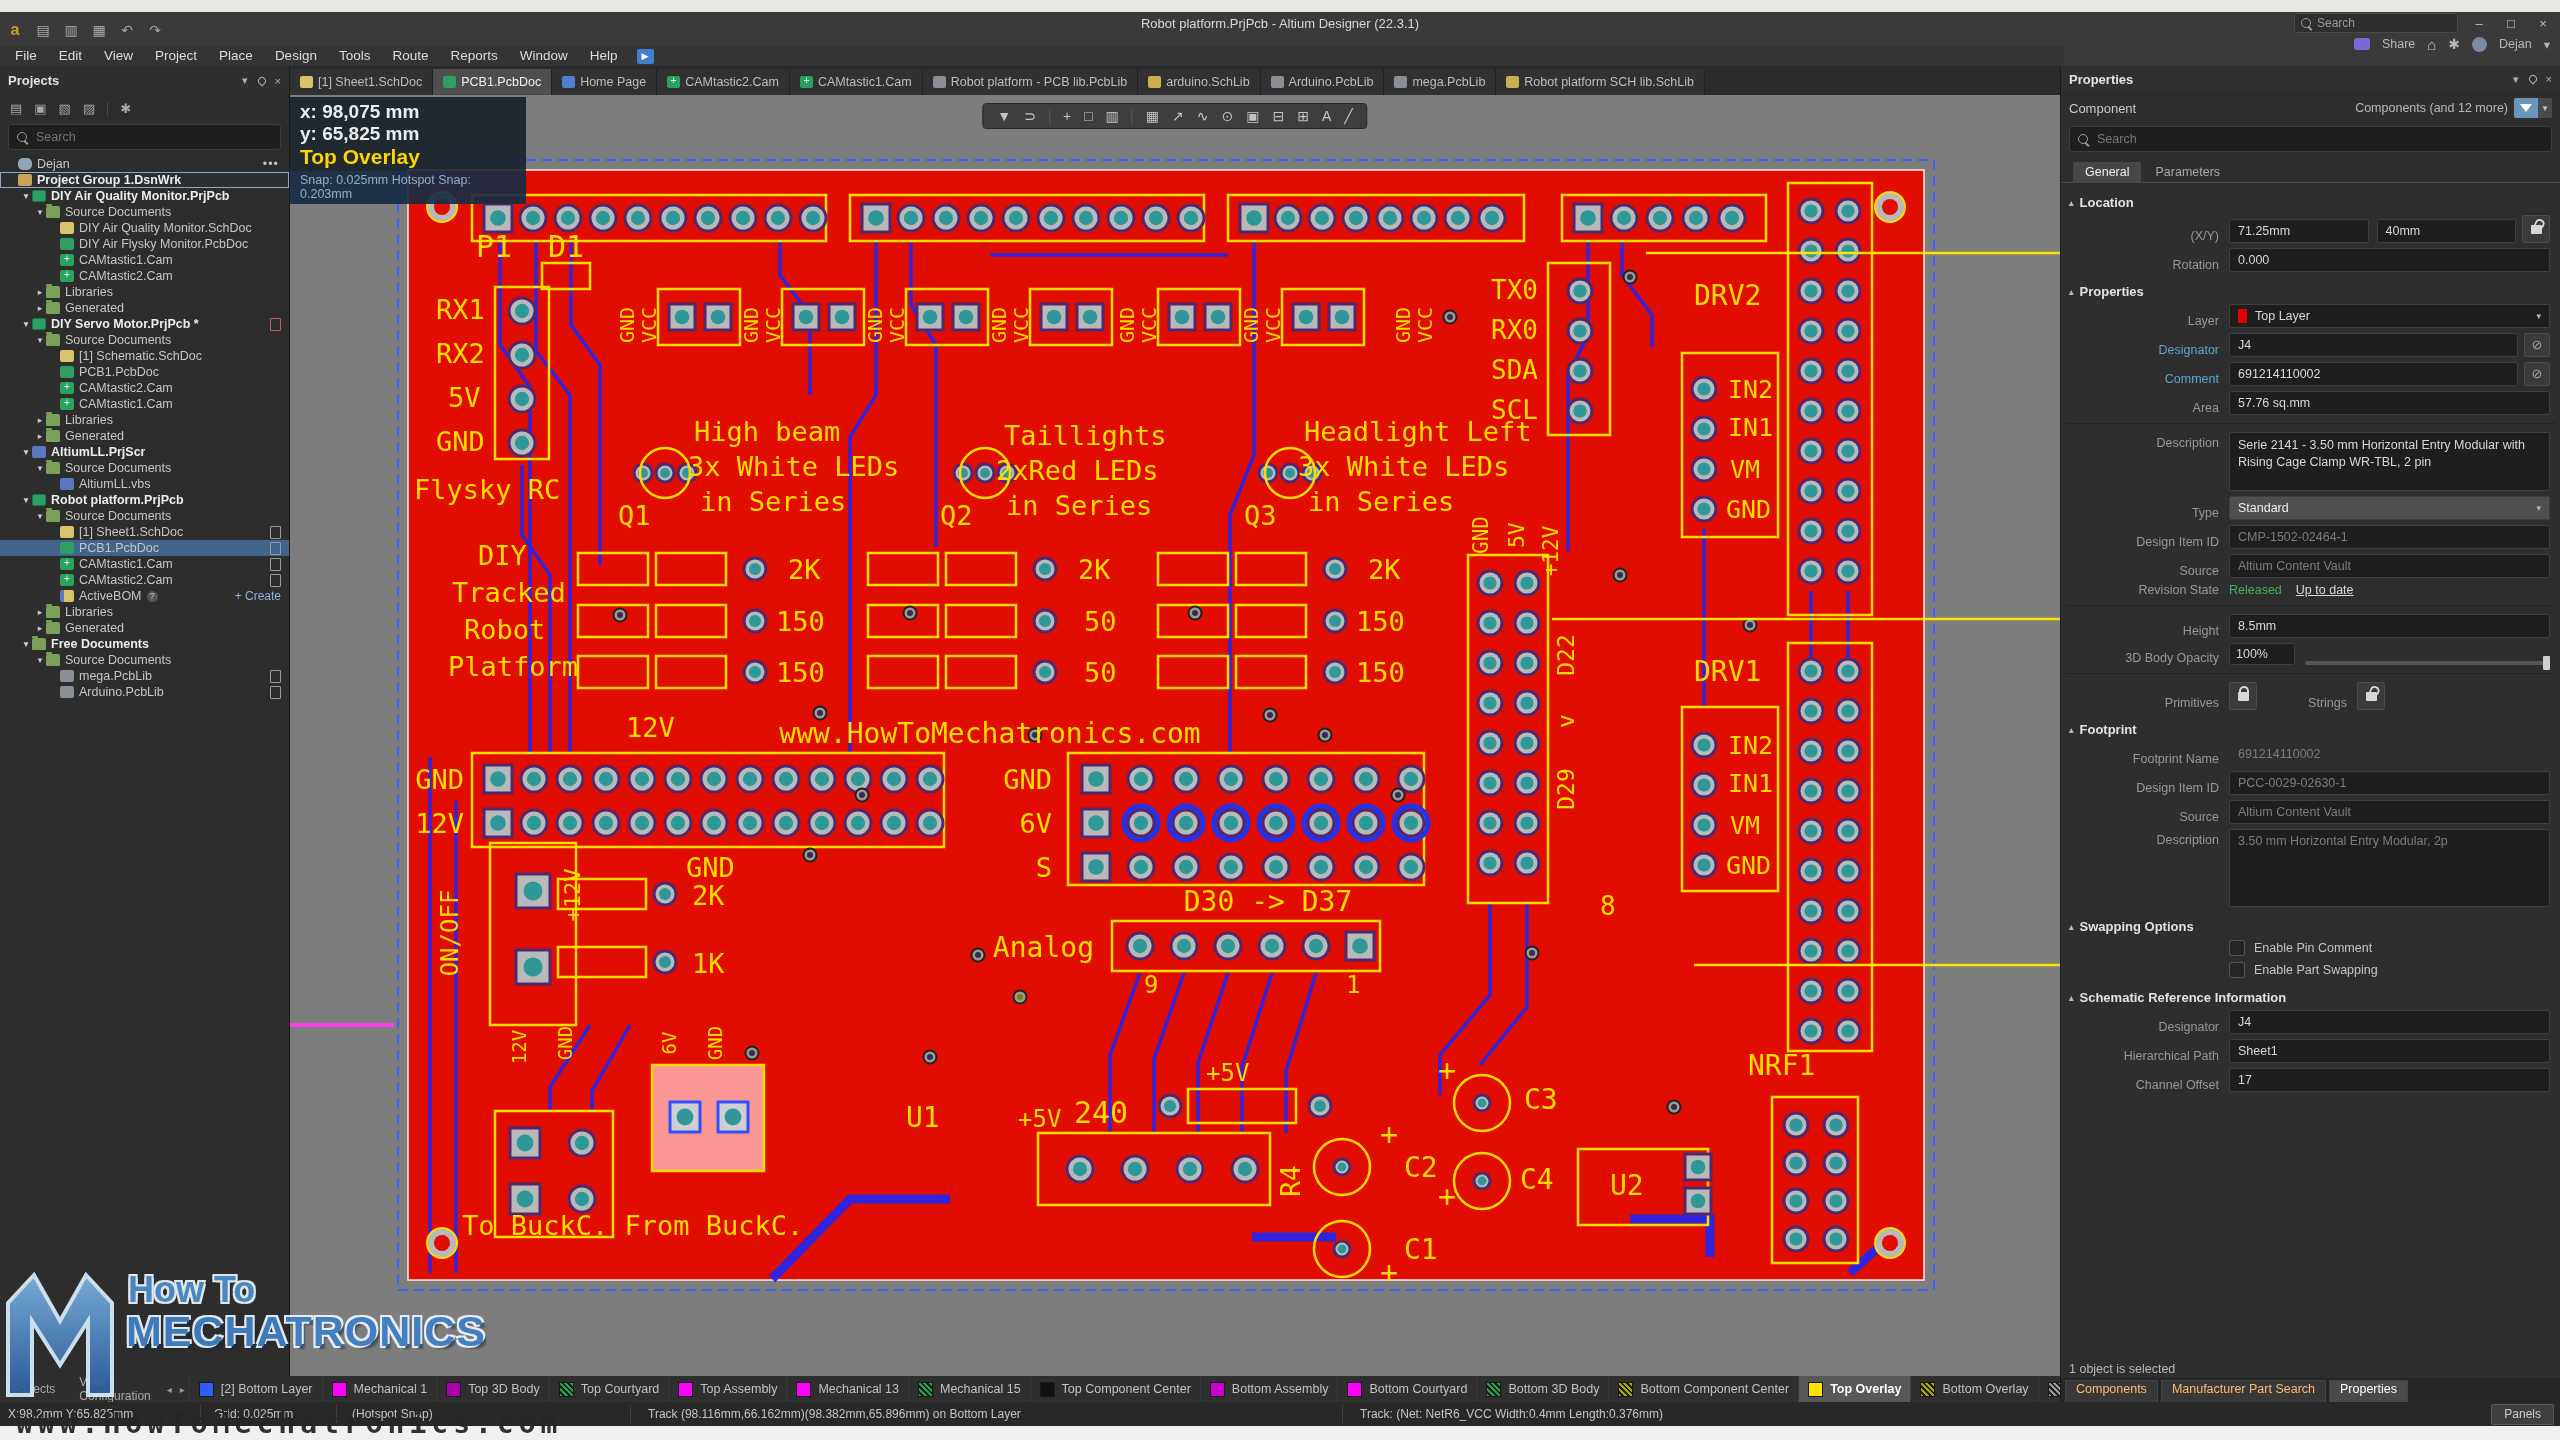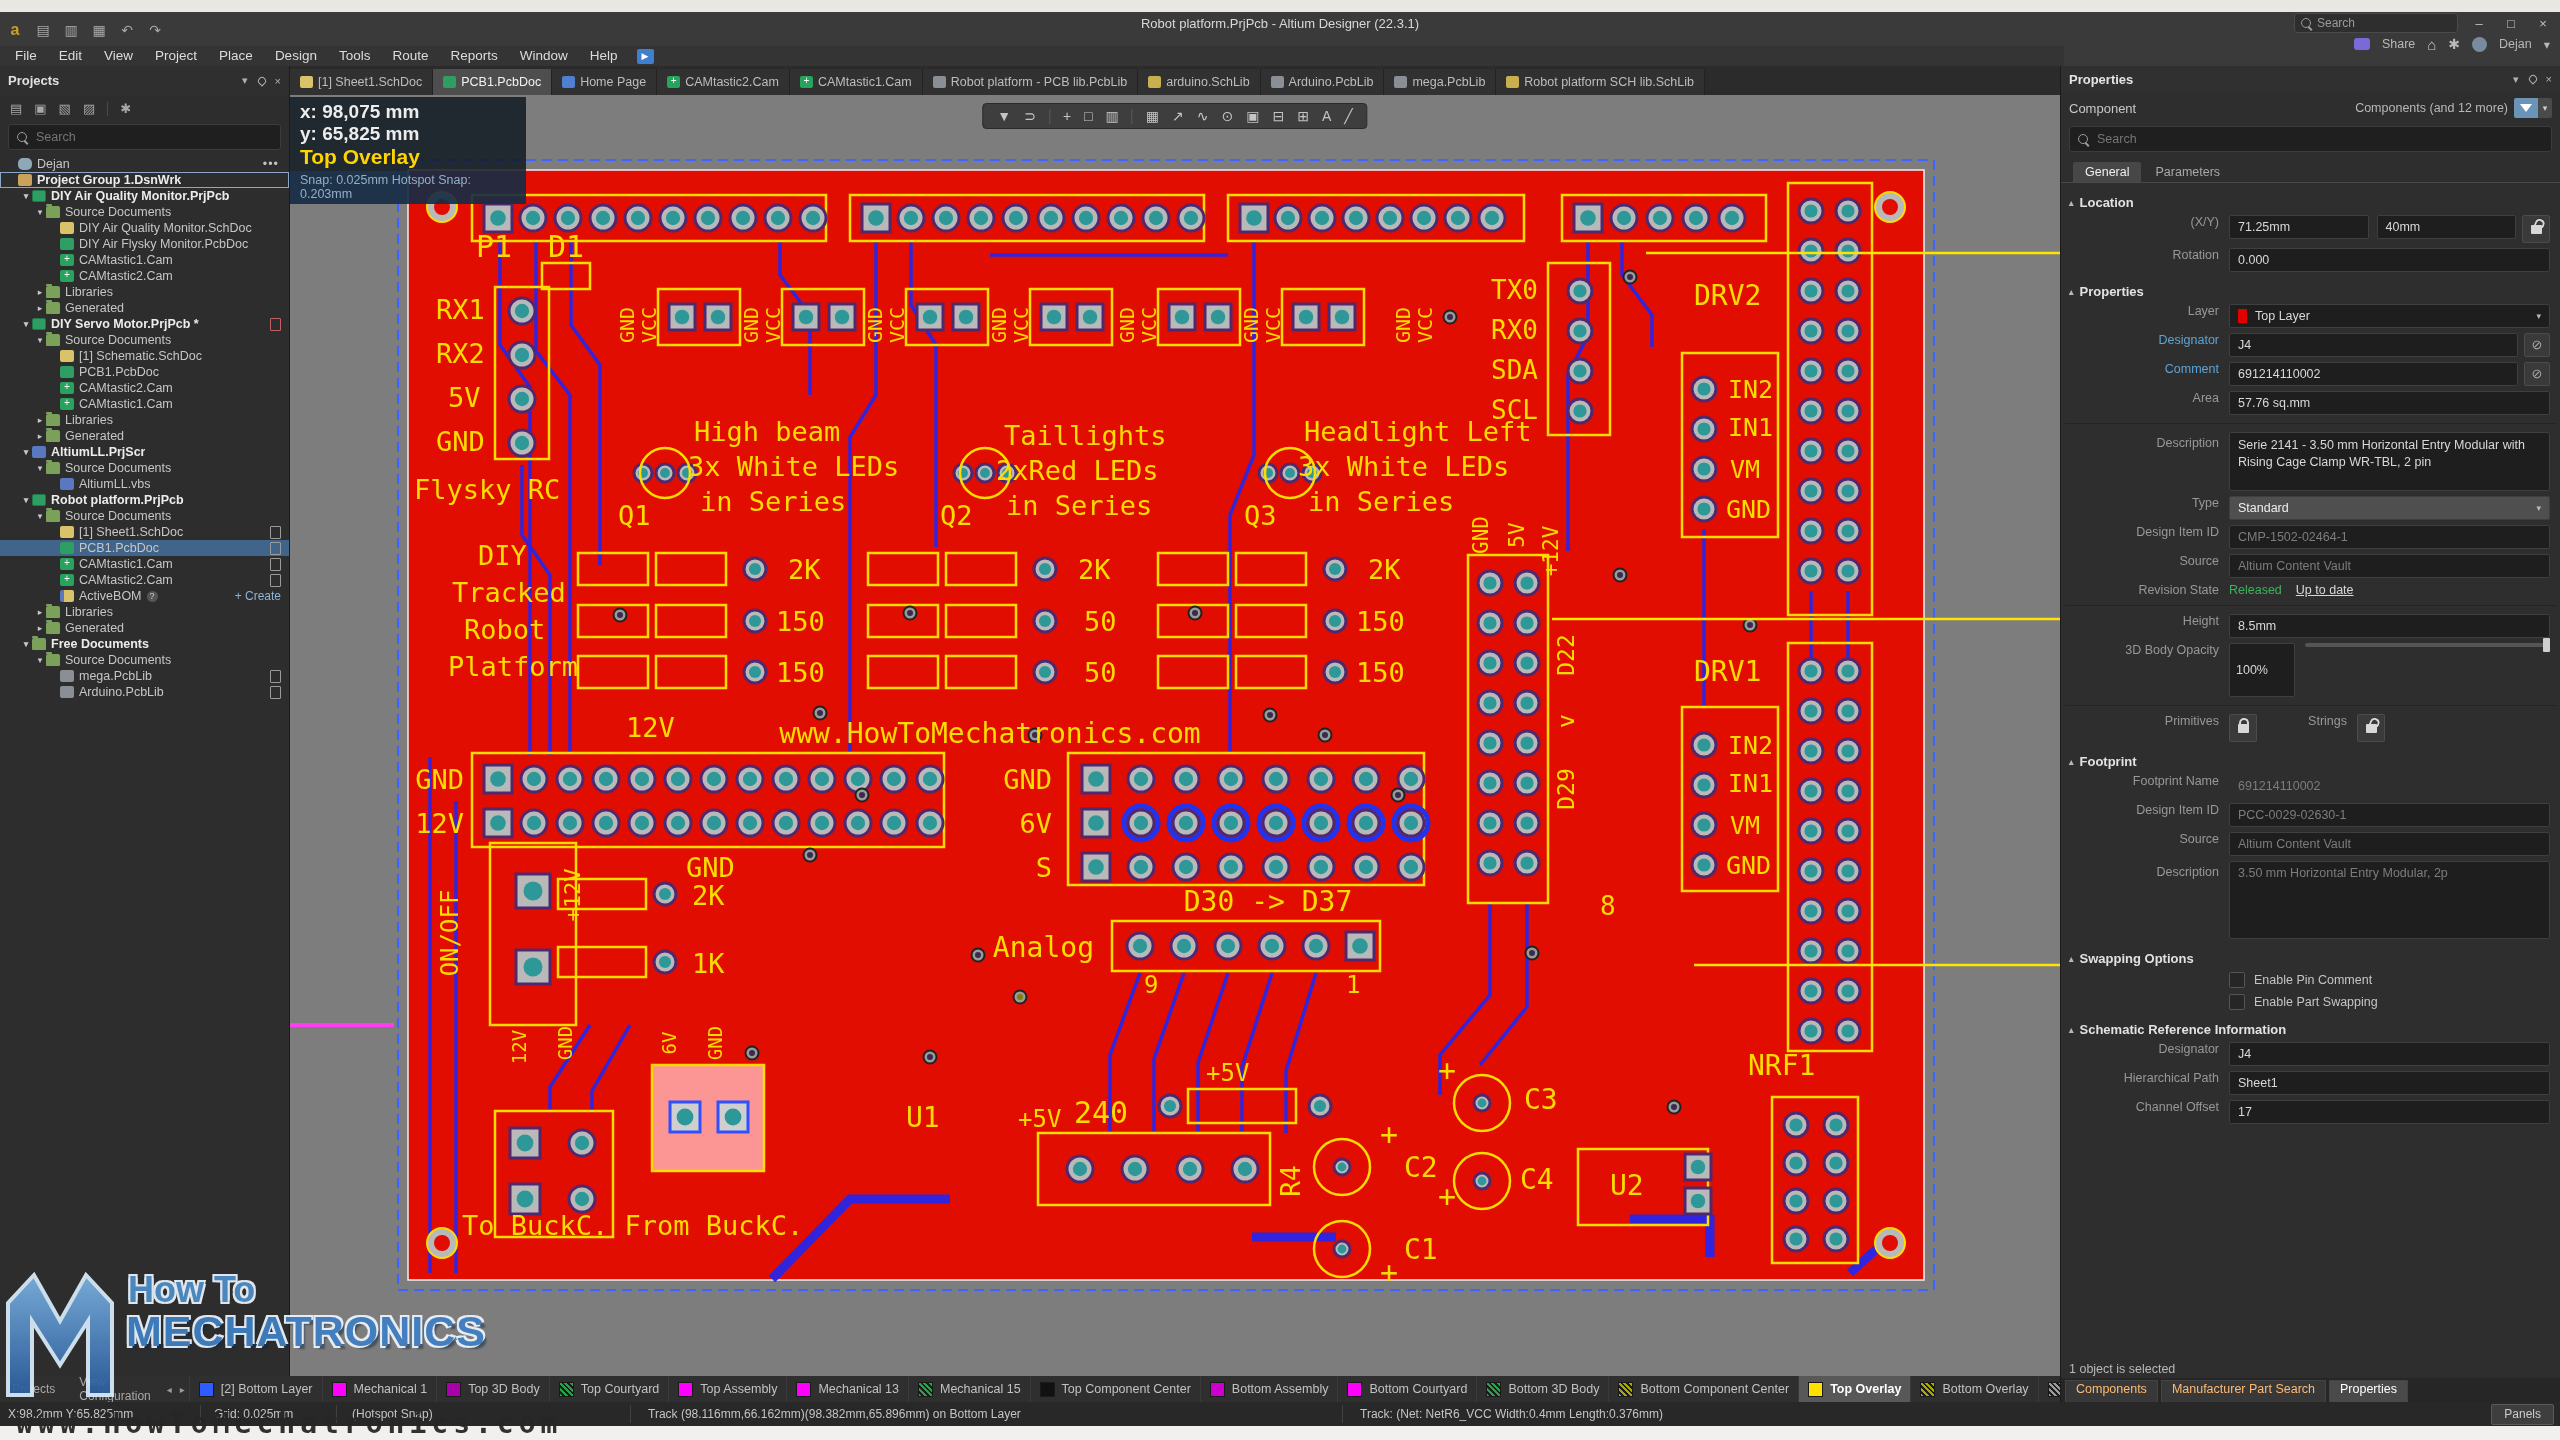--- a/index.html
+++ b/index.html
@@ -87,38 +87,38 @@
   #rp-scope{color:#b8b8b8;font-size:12.5px;margin-right:6px;}
   .filter-btn{width:24px;height:20px;background:#6a94b8;border-radius:2px 0 0 2px;display:flex;align-items:center;justify-content:center;}
   .funnel{width:0;height:0;border-left:6px solid transparent;border-right:6px solid transparent;border-top:8px solid #fff;}
   .filter-dd{width:14px;height:20px;background:#4a4a4a;border-radius:0 2px 2px 0;color:#ccc;font-size:9px;line-height:20px;text-align:center;}
   #rp-search{margin:6px 8px;display:flex;align-items:center;gap:7px;background:#1f1f1f;border:1px solid #3c3c3c;border-radius:3px;height:24px;padding:0 8px;}
   #prop-tabs{display:flex;gap:2px;padding:4px 8px 0 12px;border-bottom:1px solid #4a4a4a;}
   .ptab{padding:3px 12px;font-size:12.5px;color:#a8a8a8;background:#2e2e2e;}
   .ptab.active{background:#474747;color:#f0f0f0;border-radius:2px 2px 0 0;}
   .psec{display:flex;align-items:center;color:#e2e2e2;font-weight:bold;font-size:13px;margin:12px 8px 4px 8px;}
   .psec .tri{font-size:9px;color:#b8b8b8;margin-right:6px;}
-  .prow{display:flex;align-items:flex-start;margin:5px 10px;}
+  .prow{display:flex;align-items:flex-end;margin:5px 10px;}
   .plabel{width:148px;text-align:right;margin-right:10px;color:#989898;font-size:12.5px;flex:none;}
   .plabel.blue{color:#5da4d4;}
   .pfield{flex:1;background:#1e1e1e;border:1px solid #3f3f3f;border-radius:2px;min-height:20px;line-height:20px;padding:1px 8px;color:#d8d8d8;font-size:12.5px;}
   .pfield.gray{color:#7c7c7c;}
   .pfield.multi{line-height:17px;padding-top:4px;height:52px;}
   .pfield.tall{height:74px;}
   .pfield.dd{display:flex;align-items:center;}
   .pfield.light{background:#4f4f4f;color:#efefef;}
   .ddcaret{margin-left:auto;color:#bbb;font-size:9px;}
   .swatch-red{width:9px;height:14px;background:#e00000;margin-right:8px;flex:none;}
   .mini-btn{width:24px;height:22px;margin-left:6px;background:#3a3a3a;border:1px solid #4c4c4c;border-radius:2px;color:#aaa;font-size:13px;text-align:center;line-height:22px;flex:none;}
   .pdivider{height:1px;background:#242424;margin:8px 4px;}
   .greenval{color:#3db35a;font-size:12.5px;margin-right:14px;}
   .whiteval{color:#d8d8d8;font-size:12.5px;text-decoration:underline;}
   .slider{flex:1;height:4px;background:#555;border-radius:2px;position:relative;margin-left:10px;}
   .slider .thumb{position:absolute;right:0;top:-5px;width:7px;height:14px;background:#cfcfcf;border-radius:1px;}
-  .valbox{width:52px;flex:none;background:#1e1e1e;border:1px solid #3f3f3f;border-radius:2px;line-height:20px;padding:16px 6px;color:#d8d8d8;font-size:12.5px;}
+  .valbox{width:52px;flex:none;background:#1e1e1e;border:1px solid #3f3f3f;border-radius:2px;line-height:20px;padding:0 6px;color:#d8d8d8;font-size:12.5px;}
   .padlock{width:11px;height:9px;background:#d8d8d8;border-radius:1px;position:relative;margin:0 auto;}
   .padlock::before{content:"";position:absolute;left:1.5px;top:-6px;width:6px;height:6px;border:2px solid #d8d8d8;border-bottom:none;border-radius:5px 5px 0 0;}
   .padlock.open::before{left:4px;transform:rotate(24deg);}
   .lockbtn{width:26px;height:26px;background:#3a3a3a;border:1px solid #4c4c4c;border-radius:2px;display:flex;align-items:center;justify-content:center;margin-left:6px;flex:none;}
   .checkrow{display:flex;align-items:center;margin:6px 10px 6px 168px;color:#c4c4c4;font-size:12.5px;}
   .cbox{width:14px;height:14px;background:#262626;border:1px solid #555;border-radius:2px;margin-right:9px;}
   #rp-bottom{position:absolute;left:0;right:0;bottom:0;}
   #rp-status{color:#b8b8b8;font-size:12.5px;padding:2px 8px;}
   #rp-tabs{display:flex;gap:3px;background:#262626;padding:2px 4px 0 4px;height:22px;}
   .rptab{padding:1px 10px;font-size:12.5px;color:#fdba74;background:#383838;border:1px solid #444;border-bottom:none;}

